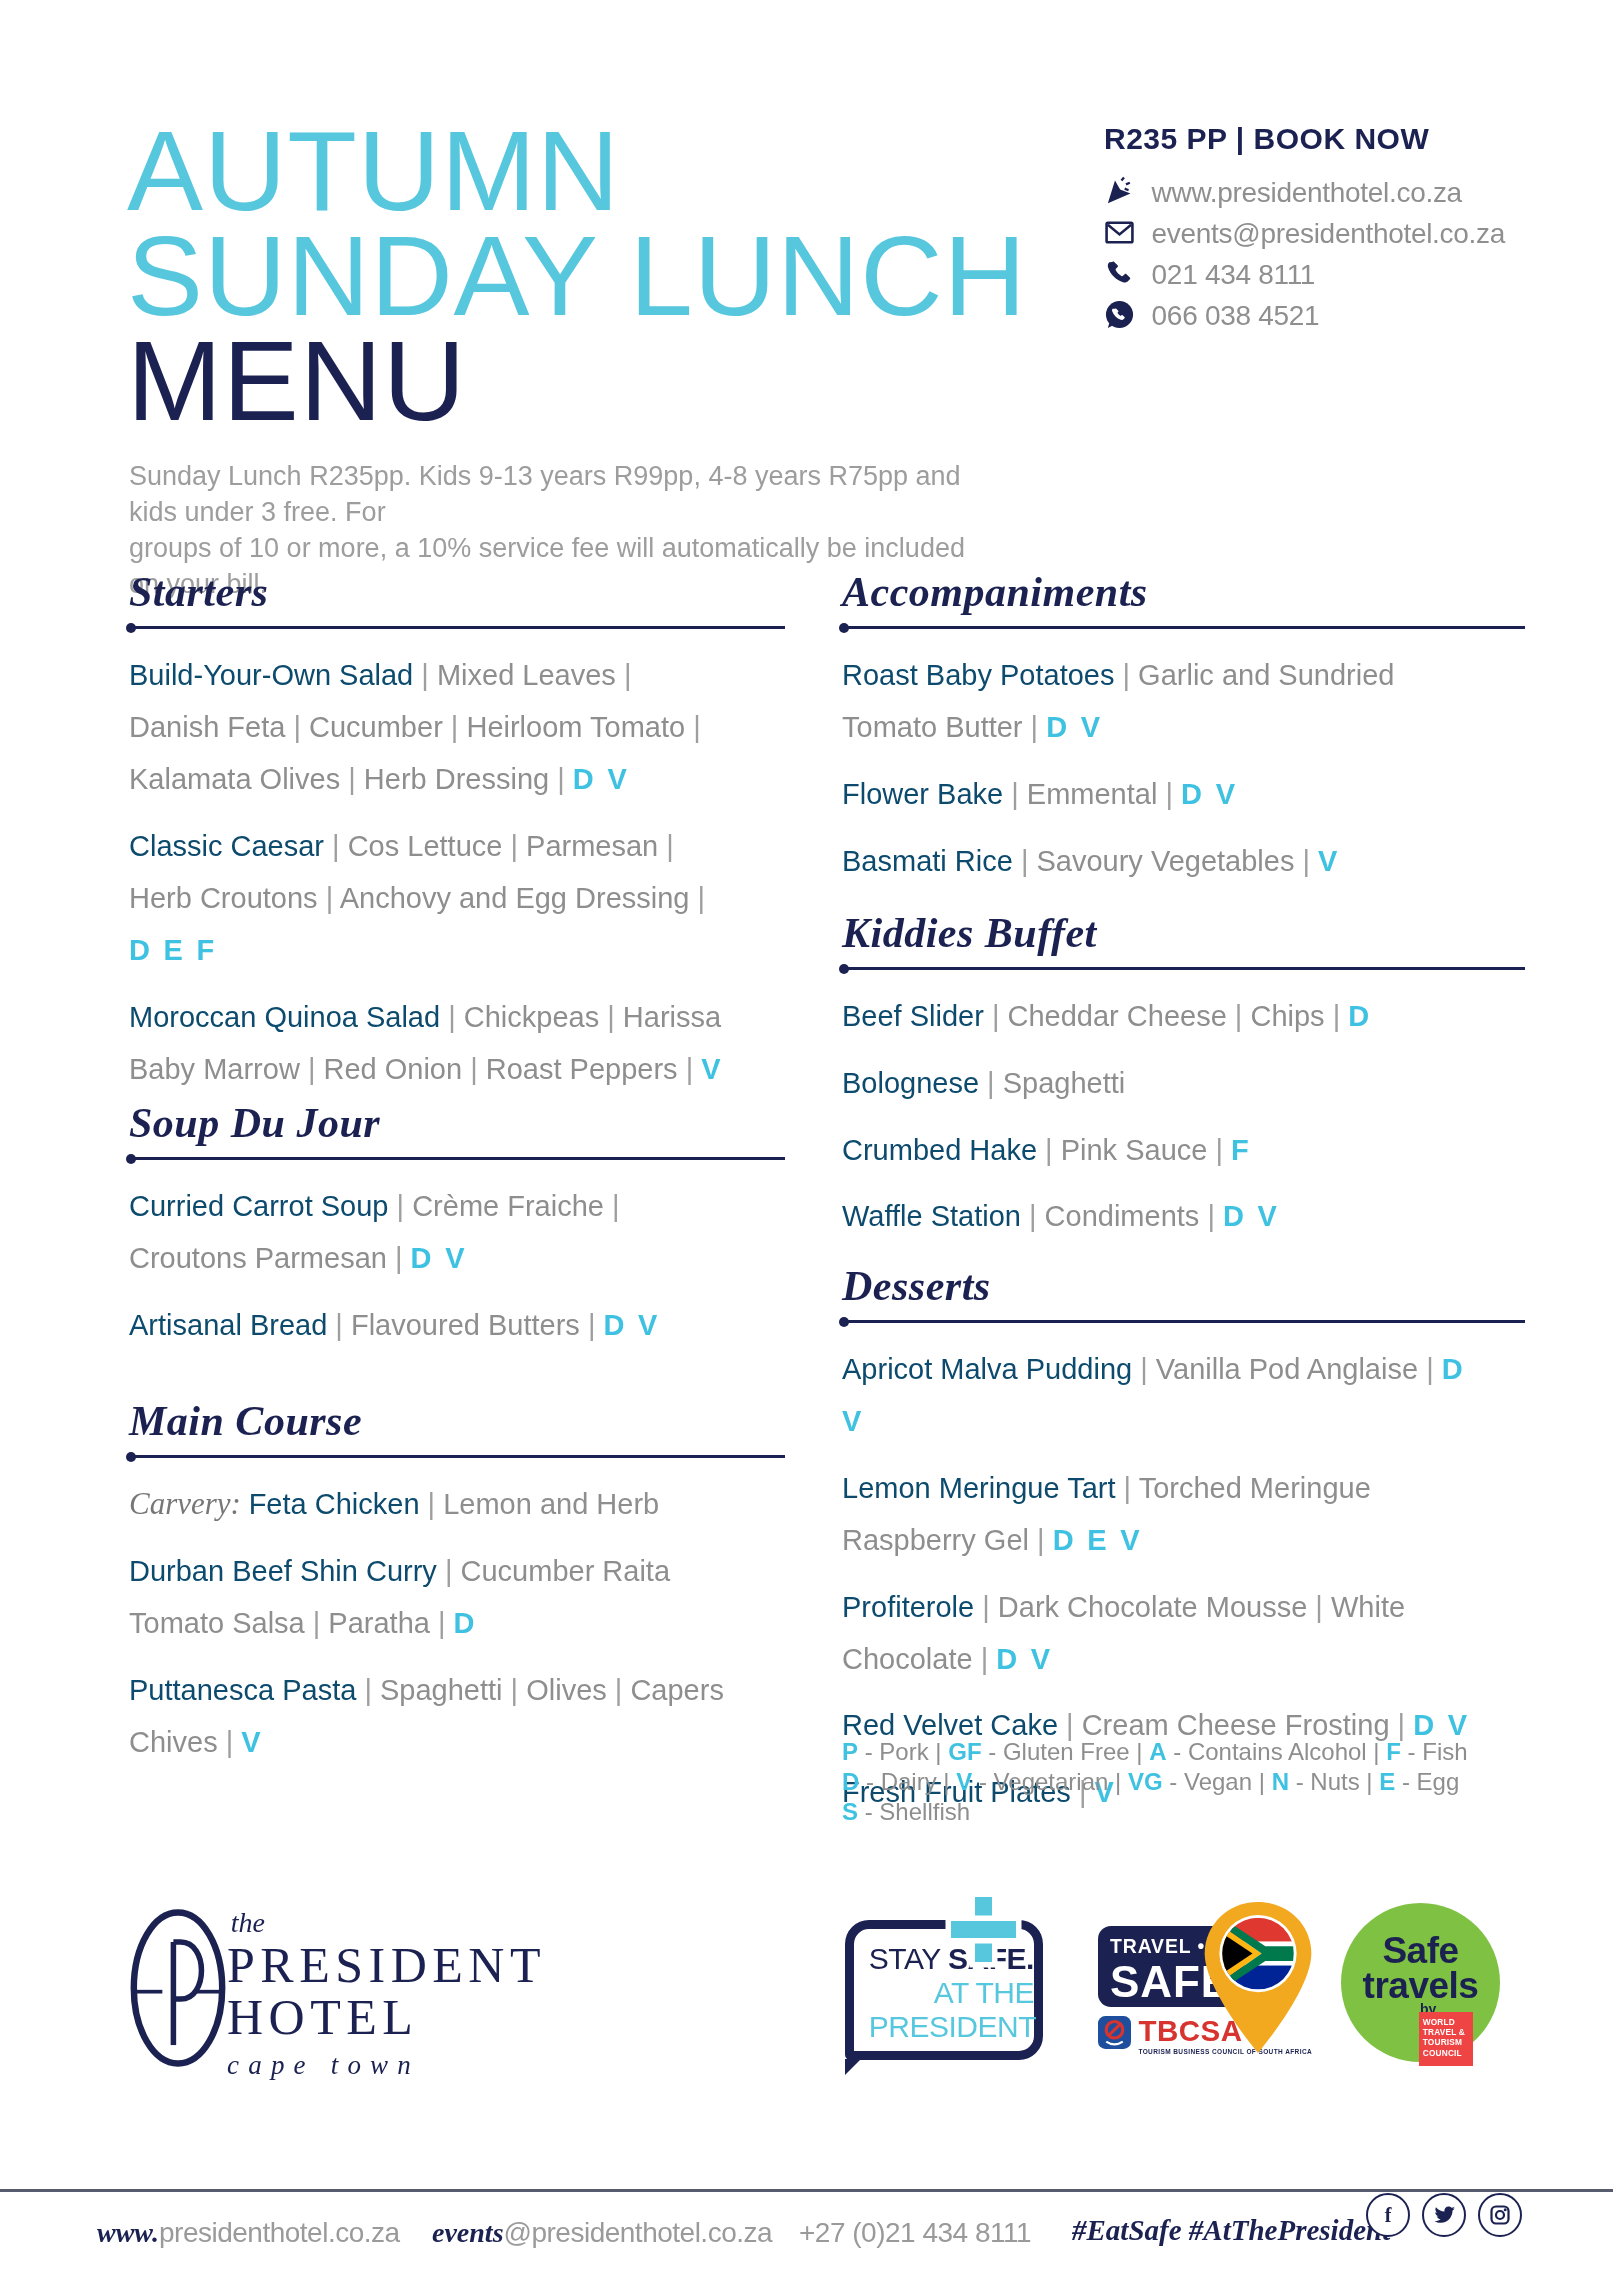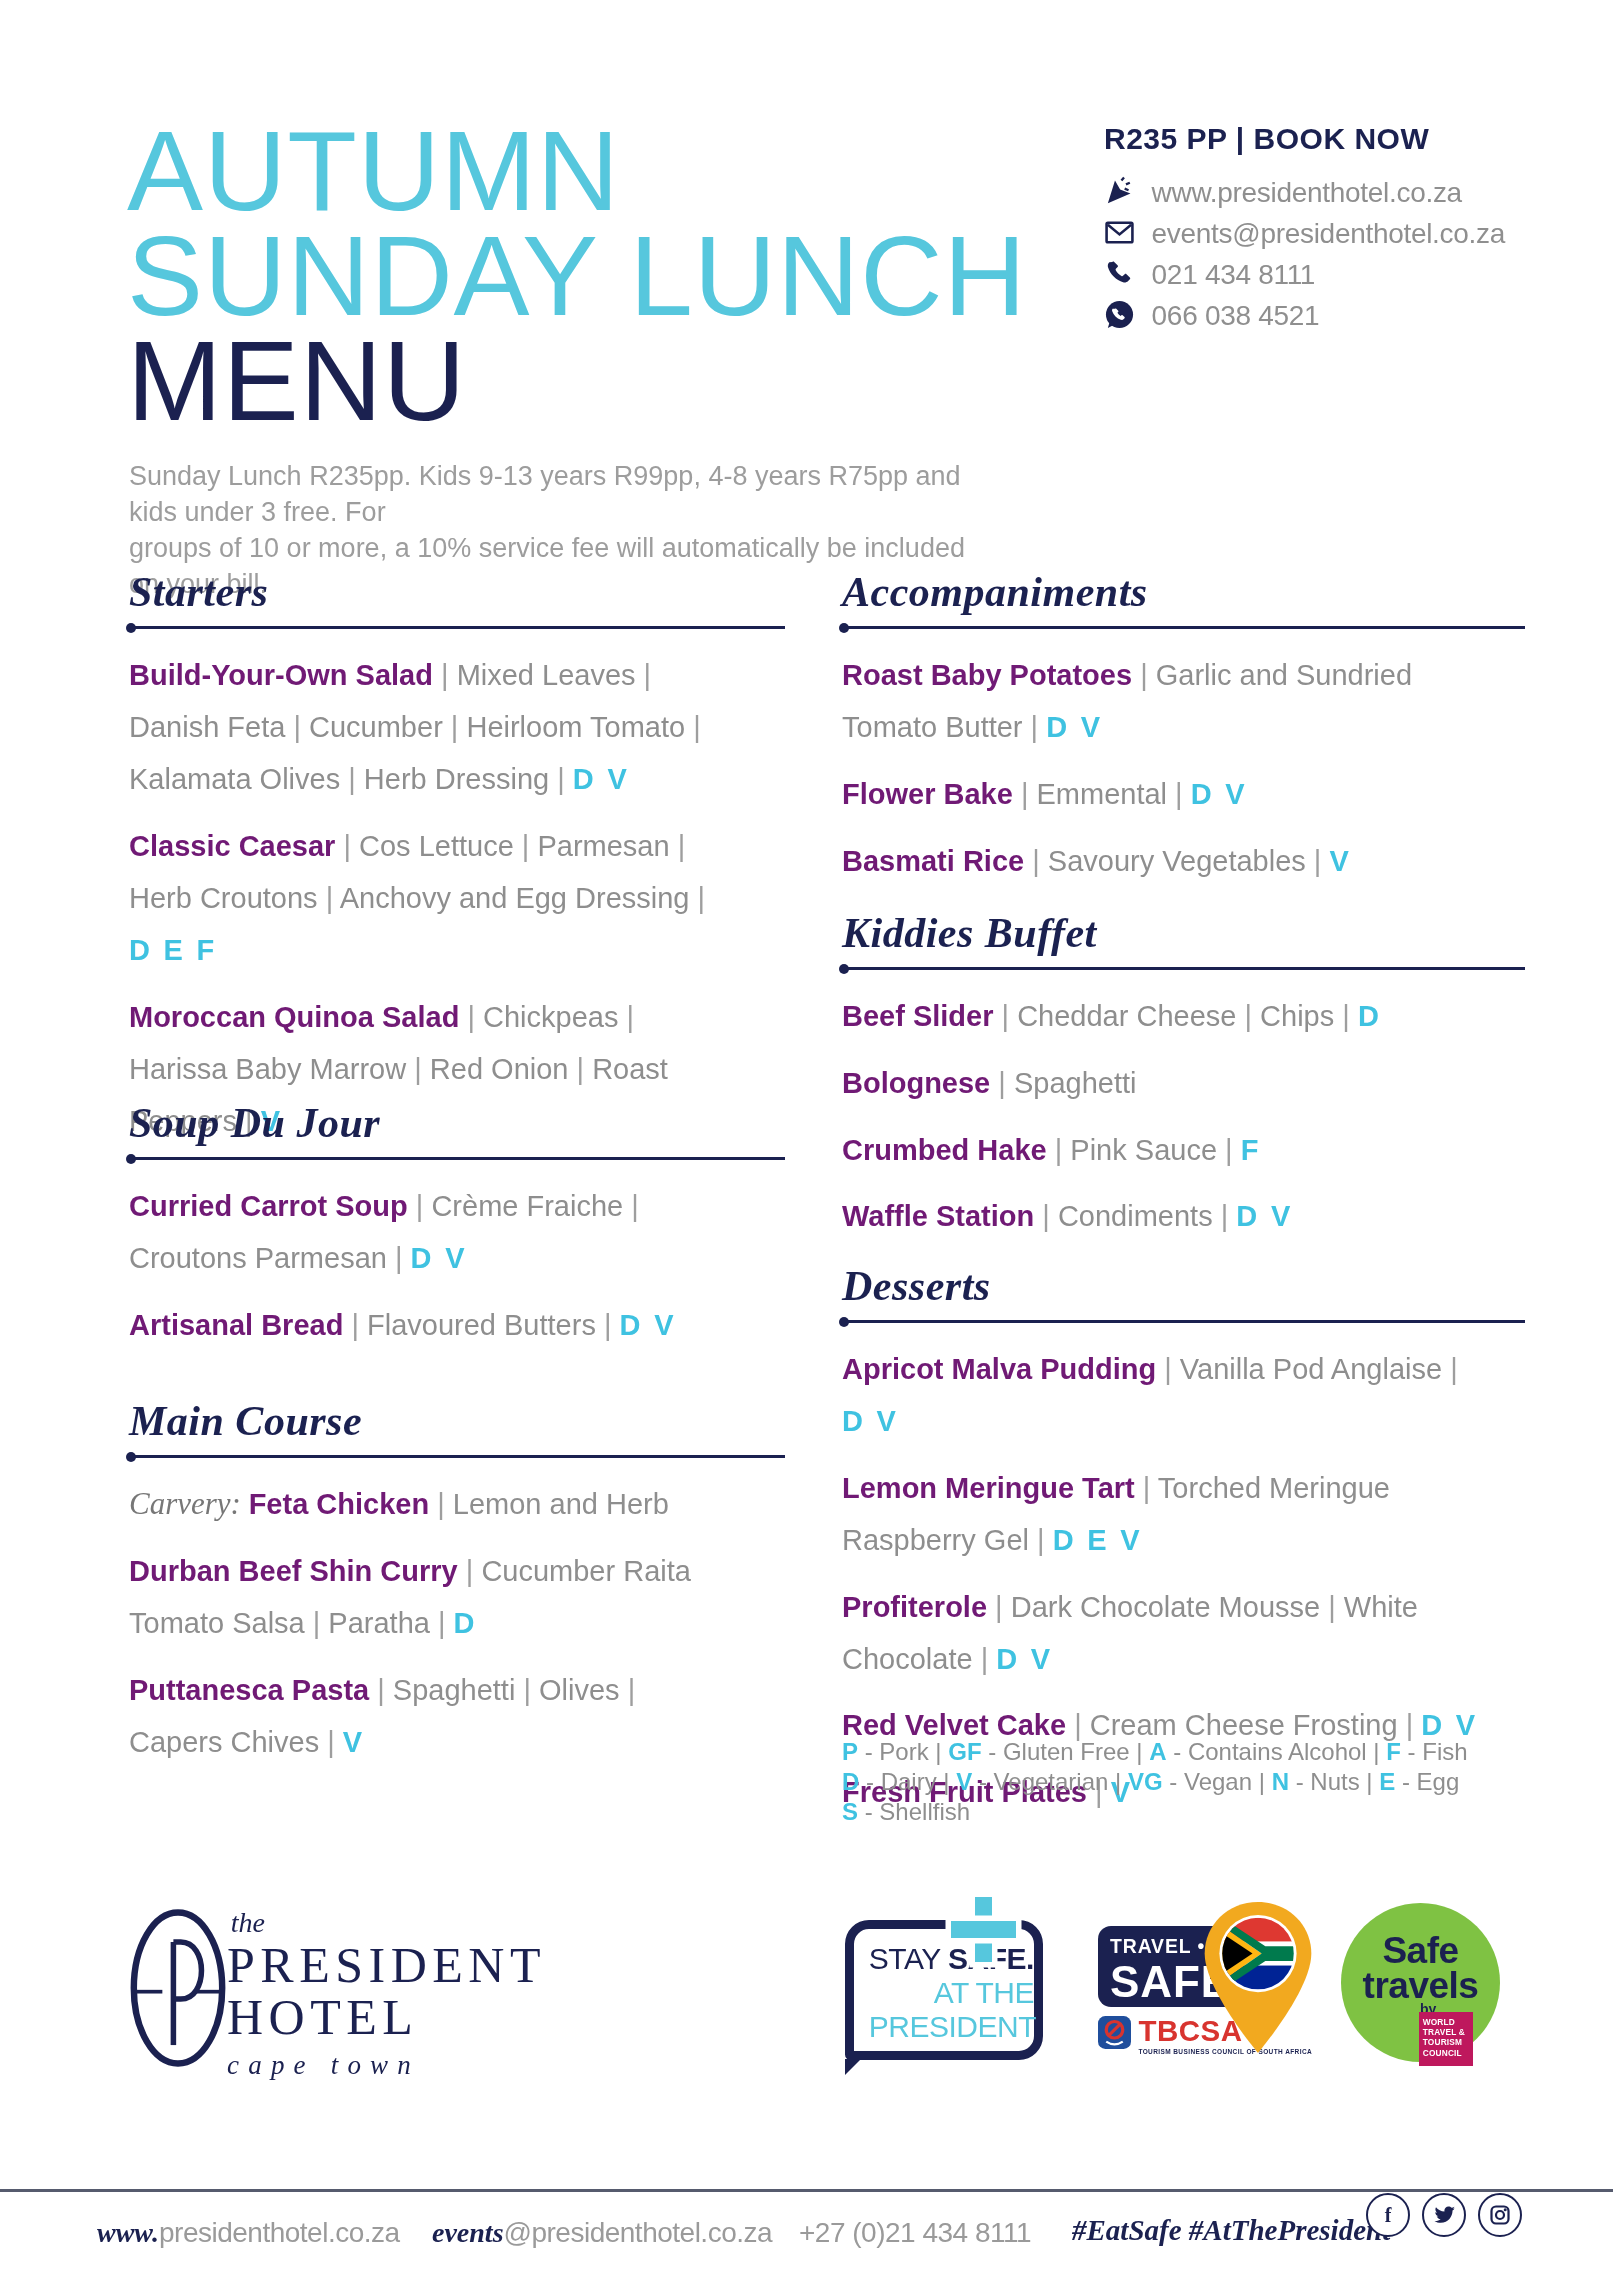--- a/index.html
+++ b/index.html
@@ -29,21 +29,21 @@
   .sec-main-course{top:1398px;}      .sec-desserts{top:1263px;}
   .section h2{margin:0;font:italic 700 42px/1.1 "Liberation Serif",serif;color:#1B2150;
               letter-spacing:0.5px;}
   .rule{position:relative;margin-top:11px;height:2.8px;background:#1B2150;}
   .rule .dot{position:absolute;left:-2.8px;top:-3.7px;width:10px;height:10px;border-radius:50%;
              background:#1B2150;}
   .items{margin-top:20px;}
   #col-0 .items{width:595px;}
   #col-1 .items{width:646px;}
   .item{margin:0 0 14.8px 0;font-size:29px;line-height:52px;color:#8E8E8E;}
-  .item .name{font-weight:700;color:#701a75;}
+  .item .name{font-weight:400;color:#0c4a6e;}
   .item .prefix{font:italic 400 31px "Liberation Serif",serif;color:#777777;}
   .item .sep{color:#9E9E9E;}
   .item .codes{font-weight:700;color:#3FC2E1;letter-spacing:2.8px;}
 
   
   .legend-block{position:absolute;left:0;top:1737px;width:665px;}
   .legend-line{font-size:24px;line-height:30px;color:#8E8E8E;}
   .legend-code{color:#3FC2E1;font-weight:700;}
 
   
@@ -75,21 +75,21 @@
   .tes-pin{position:absolute;left:103px;top:0;z-index:2;}
   .tbcsa{position:absolute;left:0;top:118px;display:flex;align-items:flex-start;gap:7.4px;}
   .tbcsa-text{color:#D8342F;font-size:29.5px;font-weight:800;line-height:1;letter-spacing:0.5px;}
   .tbcsa-sub{font-size:6.5px;color:#1B2150;letter-spacing:0.4px;white-space:nowrap;margin-top:2.8px;font-weight:700;}
 
   .badge-safetravels{position:absolute;left:1341px;top:1903px;width:159px;height:159px;
                      background:#7FC243;border-radius:50%;}
   .st-text{padding-top:29.5px;text-align:center;color:#1B2150;font-size:37px;font-weight:800;
            line-height:.95;letter-spacing:-0.5px;}
   .st-by{position:absolute;left:79px;top:98px;font-size:14px;color:#1B2150;font-weight:700;}
-  .st-org{position:absolute;left:78px;top:109px;width:54px;height:54px;background:#be185d;
+  .st-org{position:absolute;left:78px;top:109px;width:54px;height:54px;background:#ef4444;
           color:#fff;font-size:8.3px;font-weight:700;line-height:1.25;padding:4.6px 3.7px;
           box-sizing:border-box;letter-spacing:0.2px;}
 
   
   .footer-divider{position:absolute;left:0;top:2189px;width:1613px;height:2.8px;background:#565B6E;}
   .fb-item{position:absolute;top:2217px;white-space:nowrap;cursor:pointer;}
   .fb-prefix{font:italic 700 28px "Liberation Serif",serif;color:#1B2150;}
   .fb-rest,.fb-plain{font-size:28px;color:#9A9A9A;letter-spacing:-0.5px;font-family:"Liberation Sans",sans-serif;}
   .fb-website{left:97px;} .fb-email{left:432px;} .fb-phone{left:799px;}
   .fb-tags{left:1072px;top:2214px;font:italic 700 29px "Liberation Serif",serif;color:#1B2150;}

